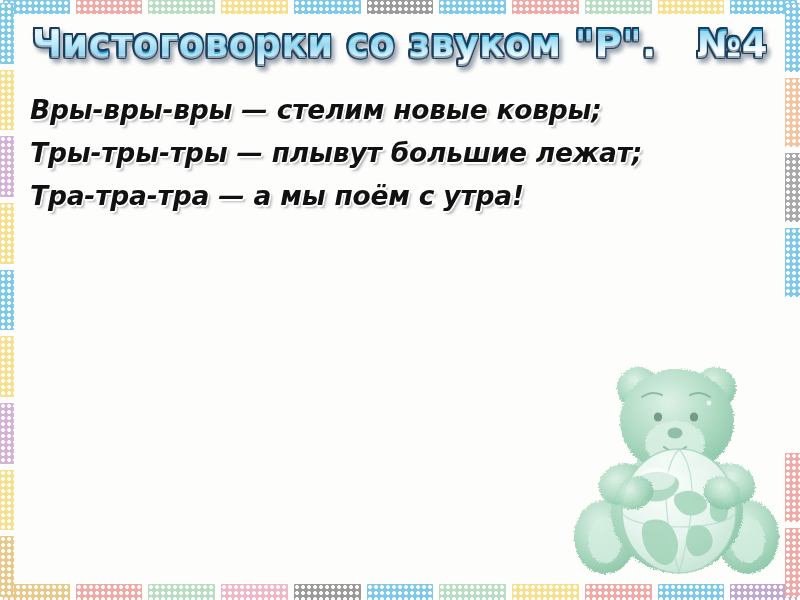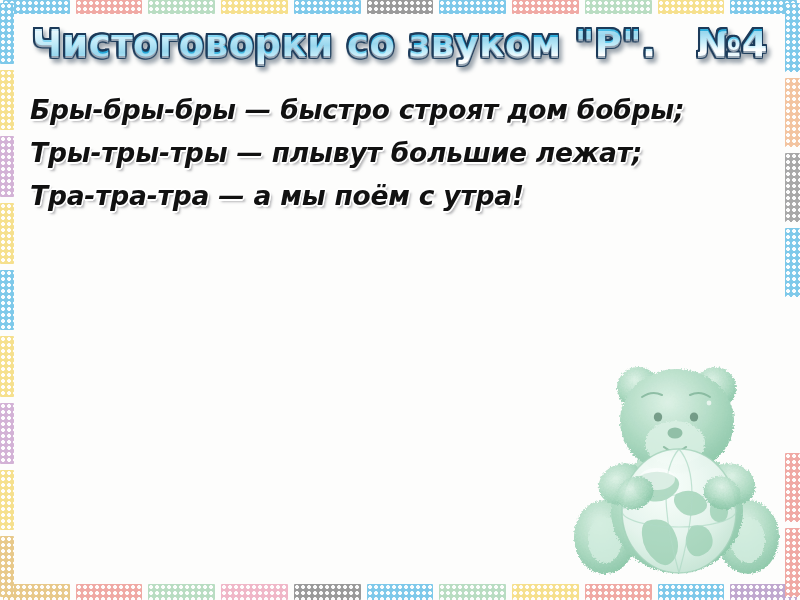--- a/index.html
+++ b/index.html
@@ -166,21 +166,21 @@
       <span class="seg" style="background-color: rgb(255, 255, 255); opacity: 0;"></span>
       <span class="seg" style="background-color: rgb(240, 169, 164);"></span>
       <span class="seg" style="background-color: rgb(240, 169, 164);"></span>
     </div>
 
   <div id="title-bar">
     <span id="title-text">Чистоговорки со звуком "Р".   №4</span>
   </div>
 
   <div id="lines">
-      <div class="line">Бры-бры-бры — быстро строят дом бобры;</div>
+      <div class="line">Вры-вры-вры — стелим новые ковры;</div>
       <div class="line">Тры-тры-тры — плывут большие лежат;</div>
       <div class="line">Тра-тра-тра — а мы поём с утра!</div>
     </div>
 
   <svg id="bear" viewBox="0 0 210 235">
     <defs>
       <radialGradient id="furG" cx="42%" cy="32%" r="72%">
         <stop offset="0%" stop-color="#d8efe2"></stop>
         <stop offset="55%" stop-color="#a7d7bd"></stop>
         <stop offset="100%" stop-color="#7cbf9d"></stop>

